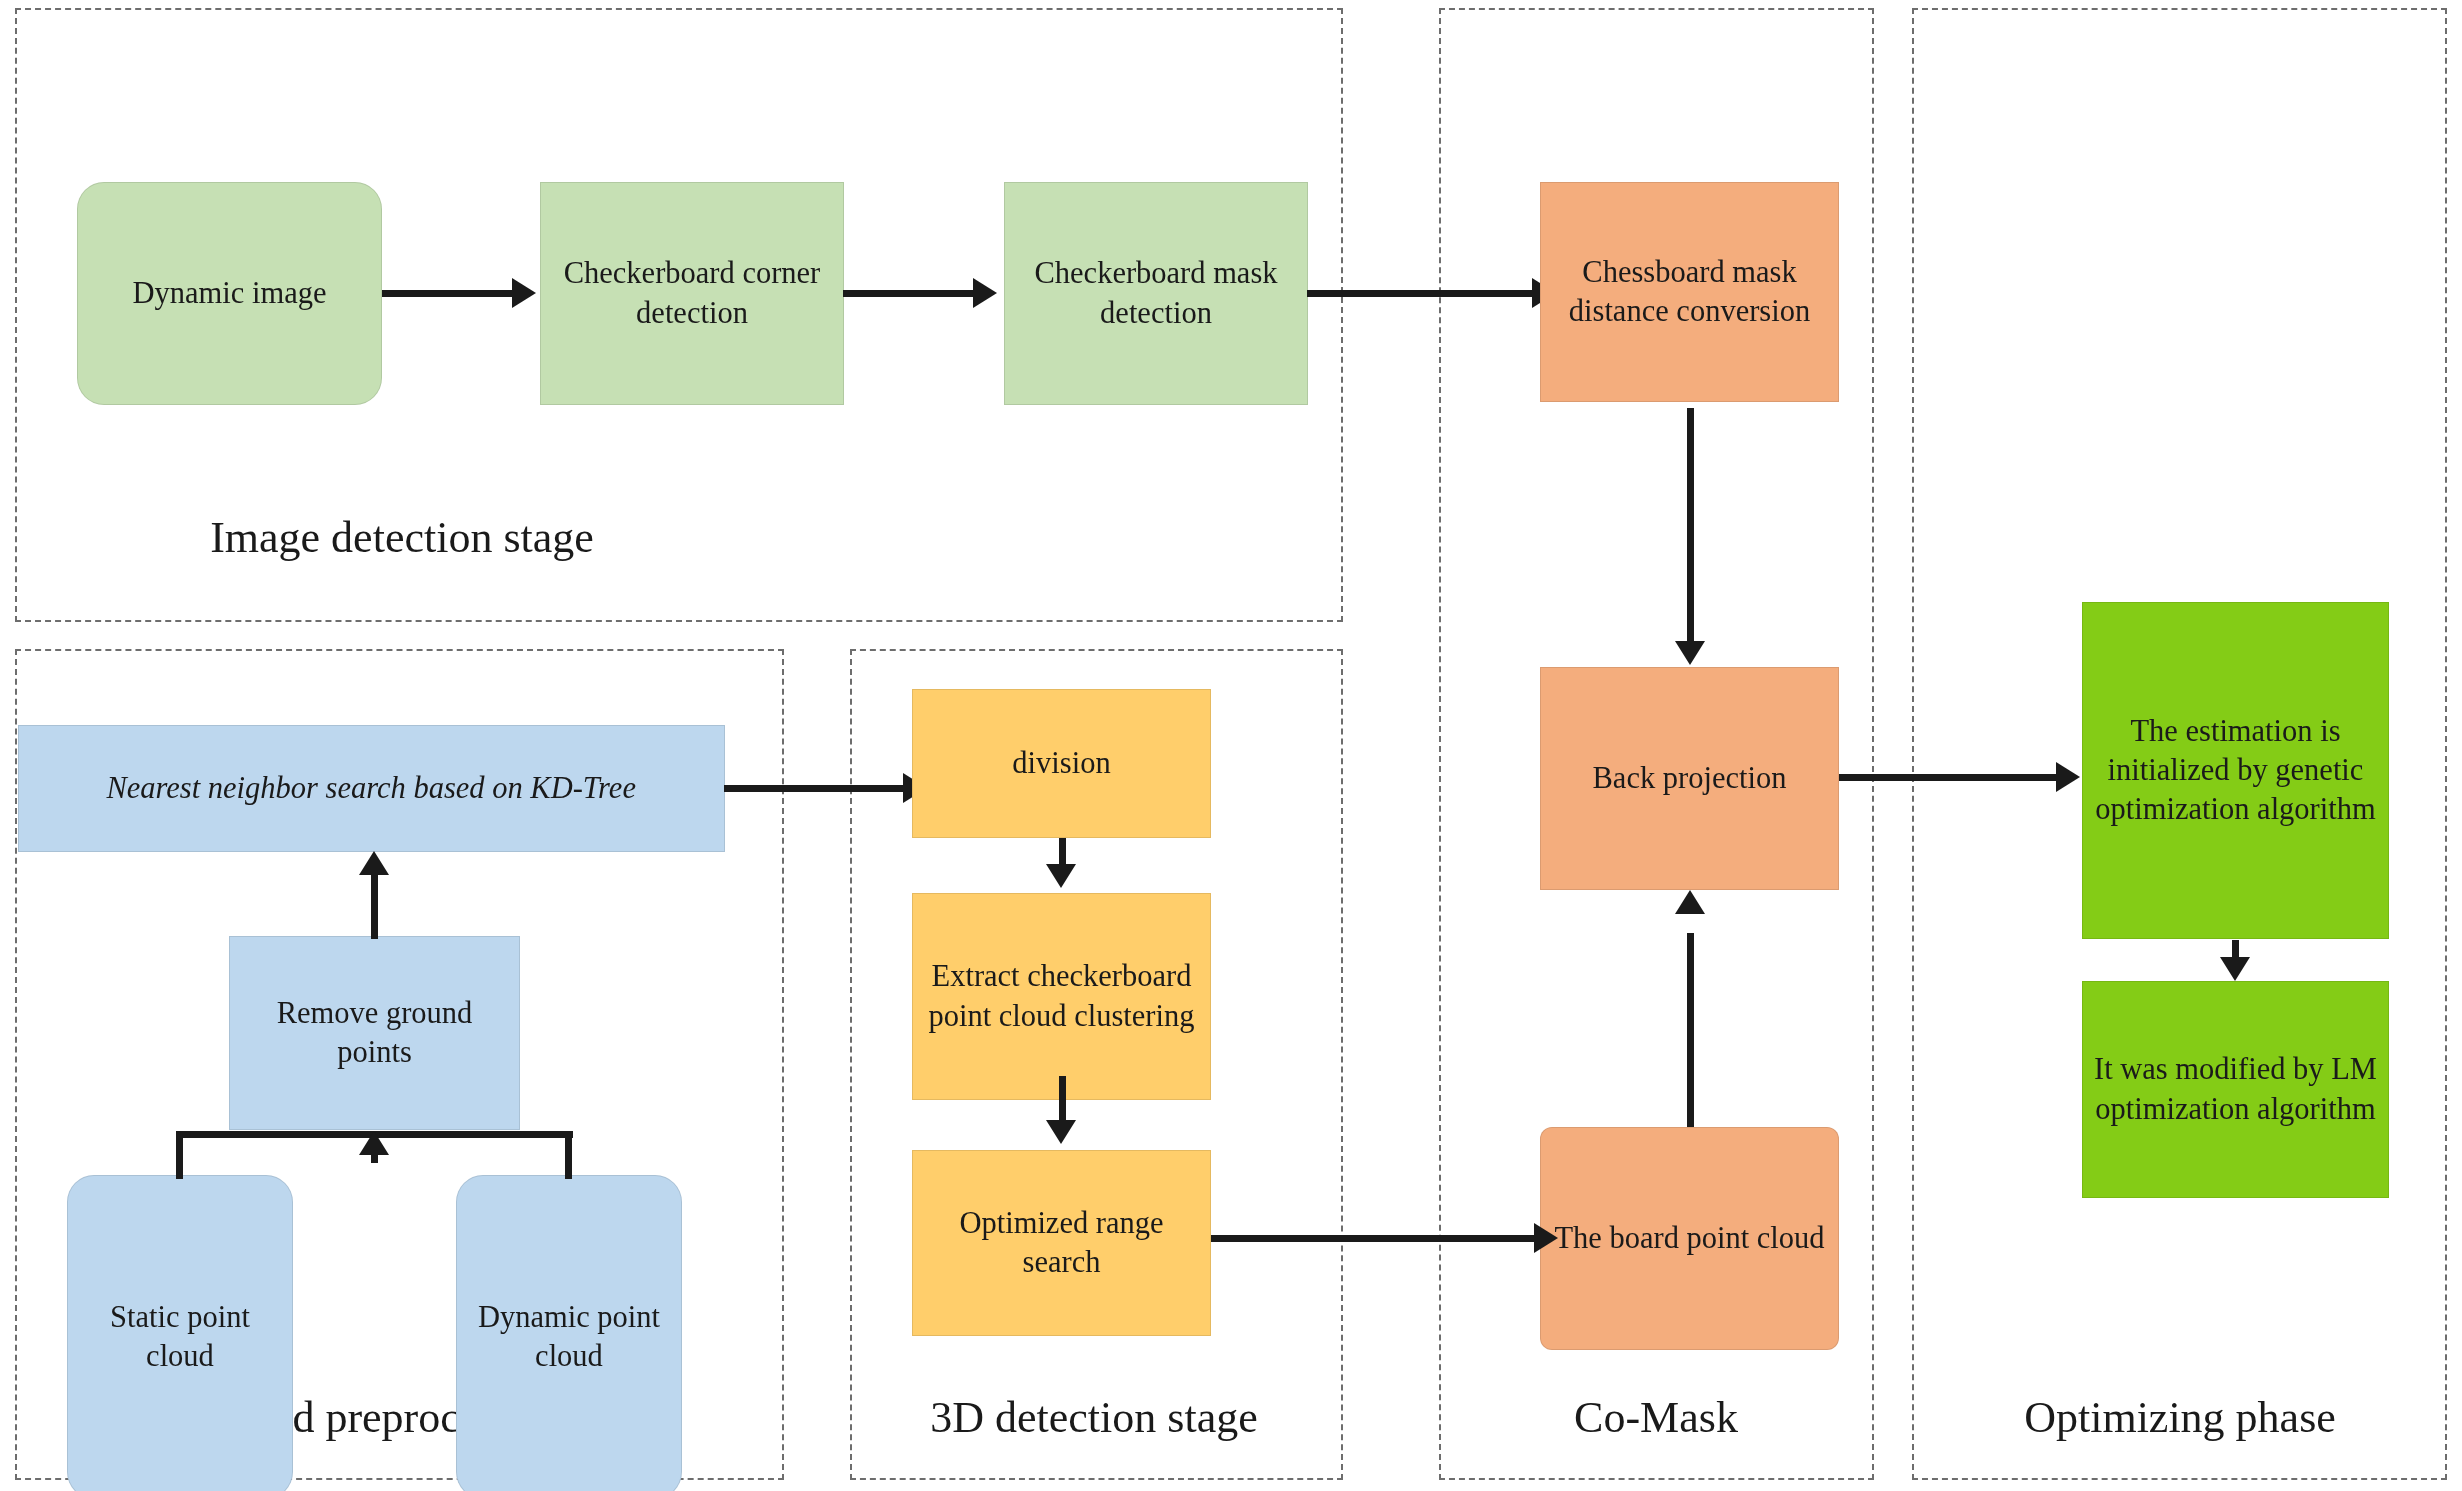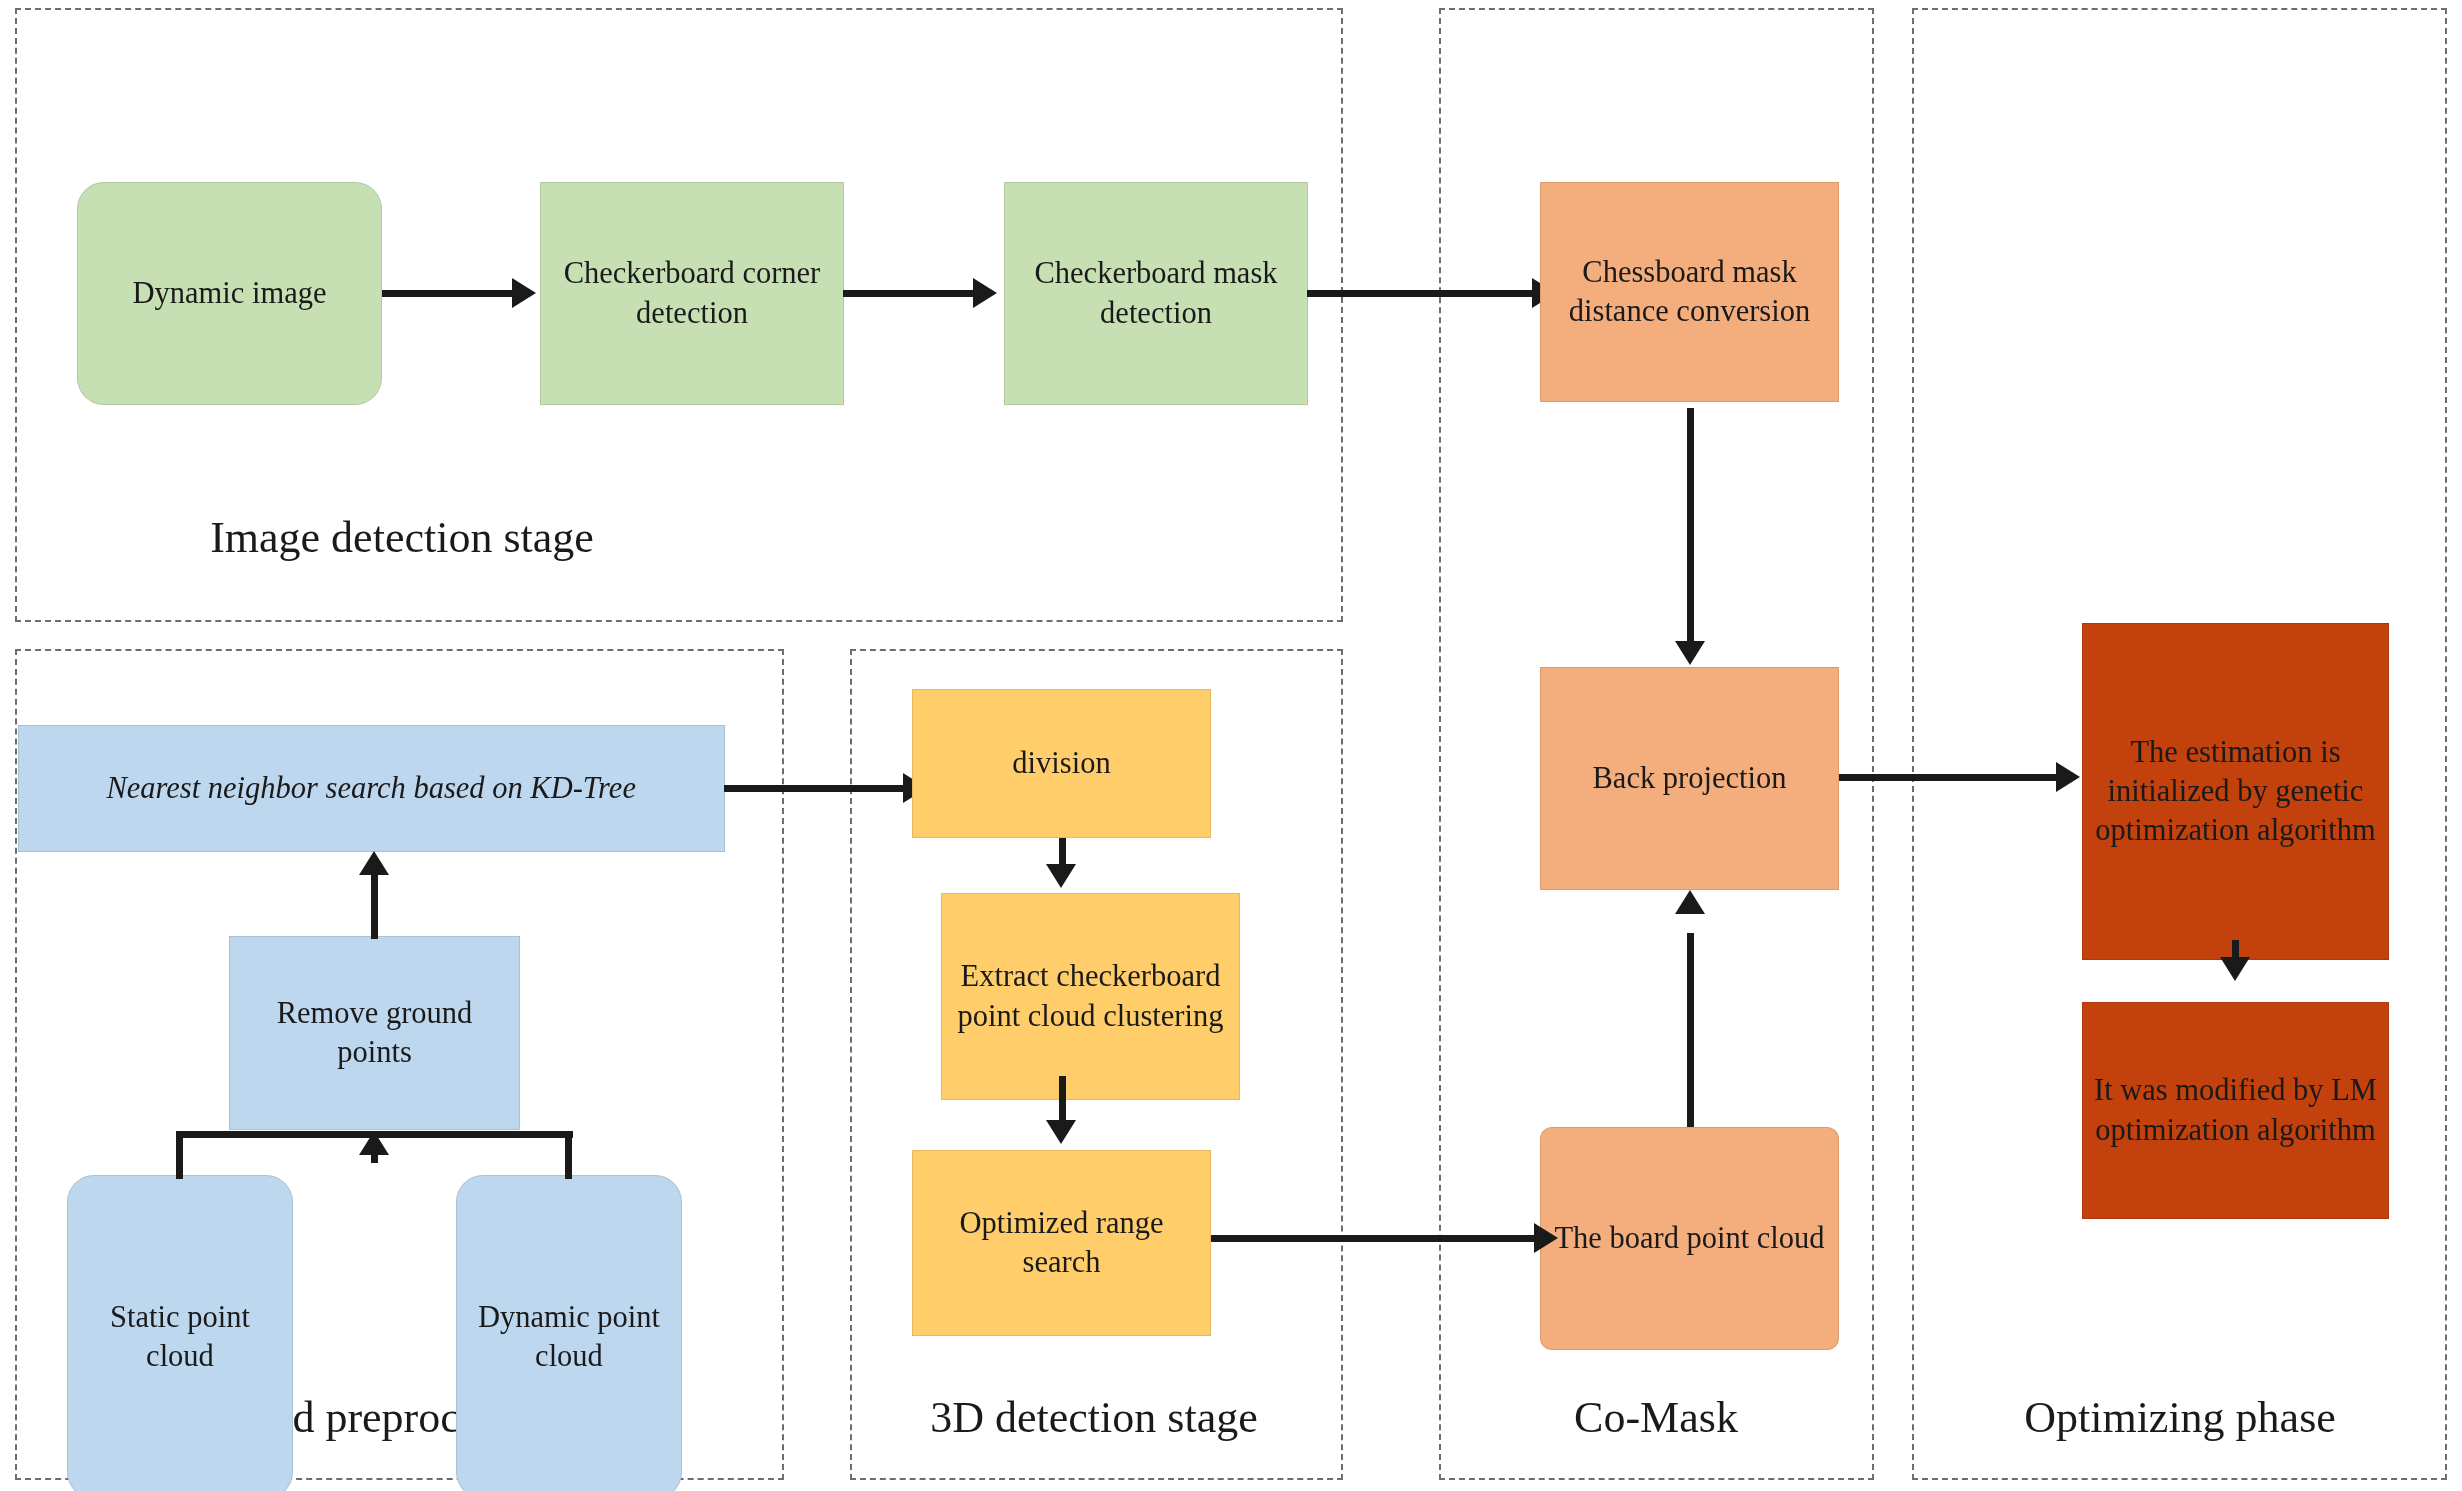--- a/index.html
+++ b/index.html
@@ -44,21 +44,21 @@
     font-size: 30.5px;
     line-height: 1.28;
     padding: 3.2px 8px;
     border: 0.8px solid rgba(0,0,0,0.10);
   }
   .node.round { border-radius: 27px; }
   .green  { background: #c6e0b4; }
   .orange { background: #f4ad7d; }
   .yellow { background: #ffce6b; }
   .blue-l { background: #bdd7ee; }
-  .blue-d { background: #c2410c; margin-top: 21px; }
+  .blue-d { background: #84cc16; }
 
   
   .hline, .vline {
     position: absolute;
     background: #1a1a1a;
   }
   .hline { height: 7.2px; }
   .vline { width: 7.2px; }
 
   .arrow-r, .arrow-d, .arrow-u {
@@ -151,21 +151,21 @@
   <div class="arrow-u" style="left:359px; top:1131px;"></div>
 
   <div class="vline" style="left:371px; top:875px; width:7.2px; height:64px;"></div>
   <div class="arrow-u" style="left:359px; top:851px;"></div>
 
   <div class="hline" style="left:724px; top:785px; width:183px;"></div>
   <div class="arrow-r" style="left:903px; top:773px;"></div>
 
   <div class="node yellow" style="left:912px; top:689px; width:299px; height:149px;">division</div>
 
-  <div class="node yellow" style="left:912px; top:893px; width:299px; height:207px;margin-left:29px;">Extract checkerboard point cloud clustering</div>
+  <div class="node yellow" style="left:912px; top:893px; width:299px; height:207px;">Extract checkerboard point cloud clustering</div>
 
   <div class="node yellow" style="left:912px; top:1150px; width:299px; height:186px;">Optimized range search</div>
 
   <div class="vline" style="left:1059px; top:838px; width:7.2px; height:29px;"></div>
   <div class="arrow-d" style="left:1046px; top:864px;"></div>
 
   <div class="vline" style="left:1059px; top:1076px; width:7.2px; height:47px;"></div>
   <div class="arrow-d" style="left:1046px; top:1120px;"></div>
 
   <div class="hline" style="left:1211px; top:1235px; width:328px;"></div>

